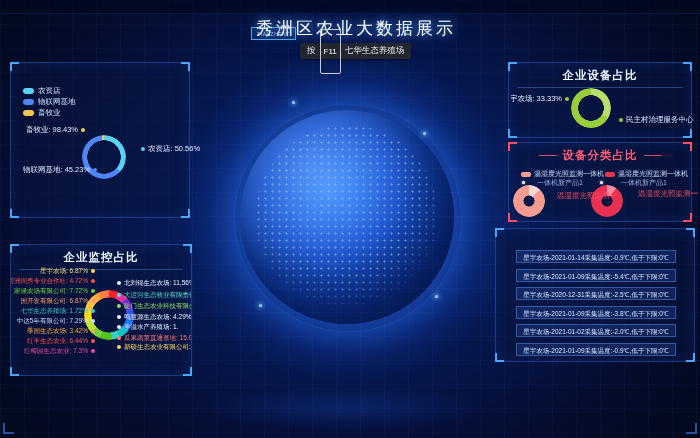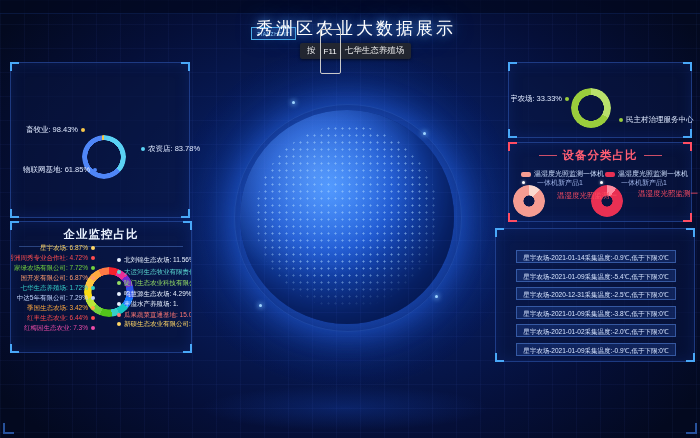--- a/index.html
+++ b/index.html
@@ -119,36 +119,50 @@
   <div class="logo">TIANZHENT</div>
   <div class="main-title">秀洲区农业大数据展示</div>
   <div class="tooltip">
     <span>按</span>
     <span class="keycap">F11</span>
     <span>七华生态养殖场</span>
   </div>
 
   <section class="panel" style="left:10px;top:62px;width:180px;height:156px">
     <div class="pf"></div>
+    <div class="lgnd" style="left:12px;top:24px">
+      <div class="li">
+        <i class="sw" style="background: rgb(90, 210, 244);"></i>
+        <span>农资店</span>
+      </div>
+      <div class="li">
+        <i class="sw" style="background: rgb(79, 134, 247);"></i>
+        <span>物联网基地</span>
+      </div>
+      <div class="li">
+        <i class="sw" style="background: rgb(246, 198, 74);"></i>
+        <span>畜牧业</span>
+      </div>
+    </div>
     <div class="donut d-ind" style="left: 71px; top: 72px; width: 44px; height: 44px; background: conic-gradient(rgb(90, 210, 244) 0%, rgb(90, 210, 244) 36.51%, rgb(79, 134, 247) 36.51%, rgb(79, 134, 247) 98.36%, rgb(246, 198, 74) 98.36%, rgb(246, 198, 74) 100%);"></div>
     <div class="clabel l" style="left:2px;top:62px;width:72px">
       <span>畜牧业: 98.43%</span>
       <i class="dot" style="background: rgb(246, 198, 74);"></i>
     </div>
     <div class="clabel r" style="left:130px;top:81px">
       <i class="dot" style="background: rgb(90, 210, 244);"></i>
-      <span>农资店: 83.78%</span>
+      <span>农资店: 50.56%</span>
     </div>
     <div class="clabel l" style="left:12px;top:102px">
-      <span>物联网基地: 61.85%</span>
+      <span>物联网基地: 45.23%</span>
       <i class="dot" style="background: rgb(79, 134, 247);"></i>
     </div>
   </section>
 
-  <section class="panel p2" style="left:10px;top:221px;width:182px;height:132px">
+  <section class="panel p2" style="left:10px;top:244px;width:182px;height:132px">
     <div class="pf"></div>
     <div class="ph u">企业监控占比</div>
     <div class="donut d-ent" style="left: 73px; top: 45px; width: 50px; height: 50px; background: conic-gradient(rgb(245, 34, 45) 0%, rgb(245, 34, 45) 6%, rgb(235, 47, 150) 6%, rgb(235, 47, 150) 13%, rgb(114, 46, 209) 13%, rgb(114, 46, 209) 21%, rgb(47, 84, 235) 21%, rgb(47, 84, 235) 29%, rgb(22, 119, 255) 29%, rgb(22, 119, 255) 36%, rgb(19, 194, 194) 36%, rgb(19, 194, 194) 43%, rgb(54, 207, 201) 43%, rgb(54, 207, 201) 48%, rgb(82, 196, 26) 48%, rgb(82, 196, 26) 56%, rgb(115, 209, 61) 56%, rgb(115, 209, 61) 63%, rgb(186, 230, 55) 63%, rgb(186, 230, 55) 70%, rgb(250, 219, 20) 70%, rgb(250, 219, 20) 78%, rgb(255, 197, 61) 78%, rgb(255, 197, 61) 85%, rgb(255, 169, 64) 85%, rgb(255, 169, 64) 93%, rgb(255, 122, 69) 93%, rgb(255, 122, 69) 100%);"></div>
 
     <div class="clabel l" style="left: 0px; top: 21px; width: 84px; color: rgb(255, 214, 102);">
       <span>星宇农场: 6.87%</span>
       <i class="dot" style="background: rgb(255, 214, 102);"></i>
     </div>
     <div class="clabel l" style="left: 0px; top: 31px; width: 84px; color: rgb(255, 77, 79);">
       <span>秀洲周秀专业合作社: 4.72%</span>
@@ -208,20 +222,21 @@
       <span>瓜果蔬菜直通基地: 15.02%</span>
     </div>
     <div class="clabel r" style="left: 106px; top: 97px; width: 74px; color: rgb(255, 214, 102);">
       <i class="dot" style="background: rgb(255, 214, 102);"></i>
       <span>新硕生态农业有限公司: 6.87%</span>
     </div>
   </section>
 
   <section class="panel" style="left:508px;top:62px;width:184px;height:76px">
     <div class="pf"></div>
+    <div class="ph u">企业设备占比</div>
     <div class="donut d-dev" style="left: 62px; top: 25px; width: 40px; height: 40px; background: conic-gradient(rgb(185, 224, 107) 0%, rgb(185, 224, 107) 33.33%, rgb(154, 205, 60) 33.33%, rgb(154, 205, 60) 100%);"></div>
     <div class="clabel l" style="left: 2px; top: 31px; width: 58px; color: rgb(223, 233, 255);">
       <span>星宇农场: 33.33%</span>
       <i class="dot" style="background: rgb(154, 205, 60);"></i>
     </div>
     <div class="clabel r" style="left: 110px; top: 52px; width: 76px; color: rgb(223, 233, 255);">
       <i class="dot" style="background: rgb(154, 205, 60);"></i>
       <span>民主村治理服务中心</span>
     </div>
   </section>

